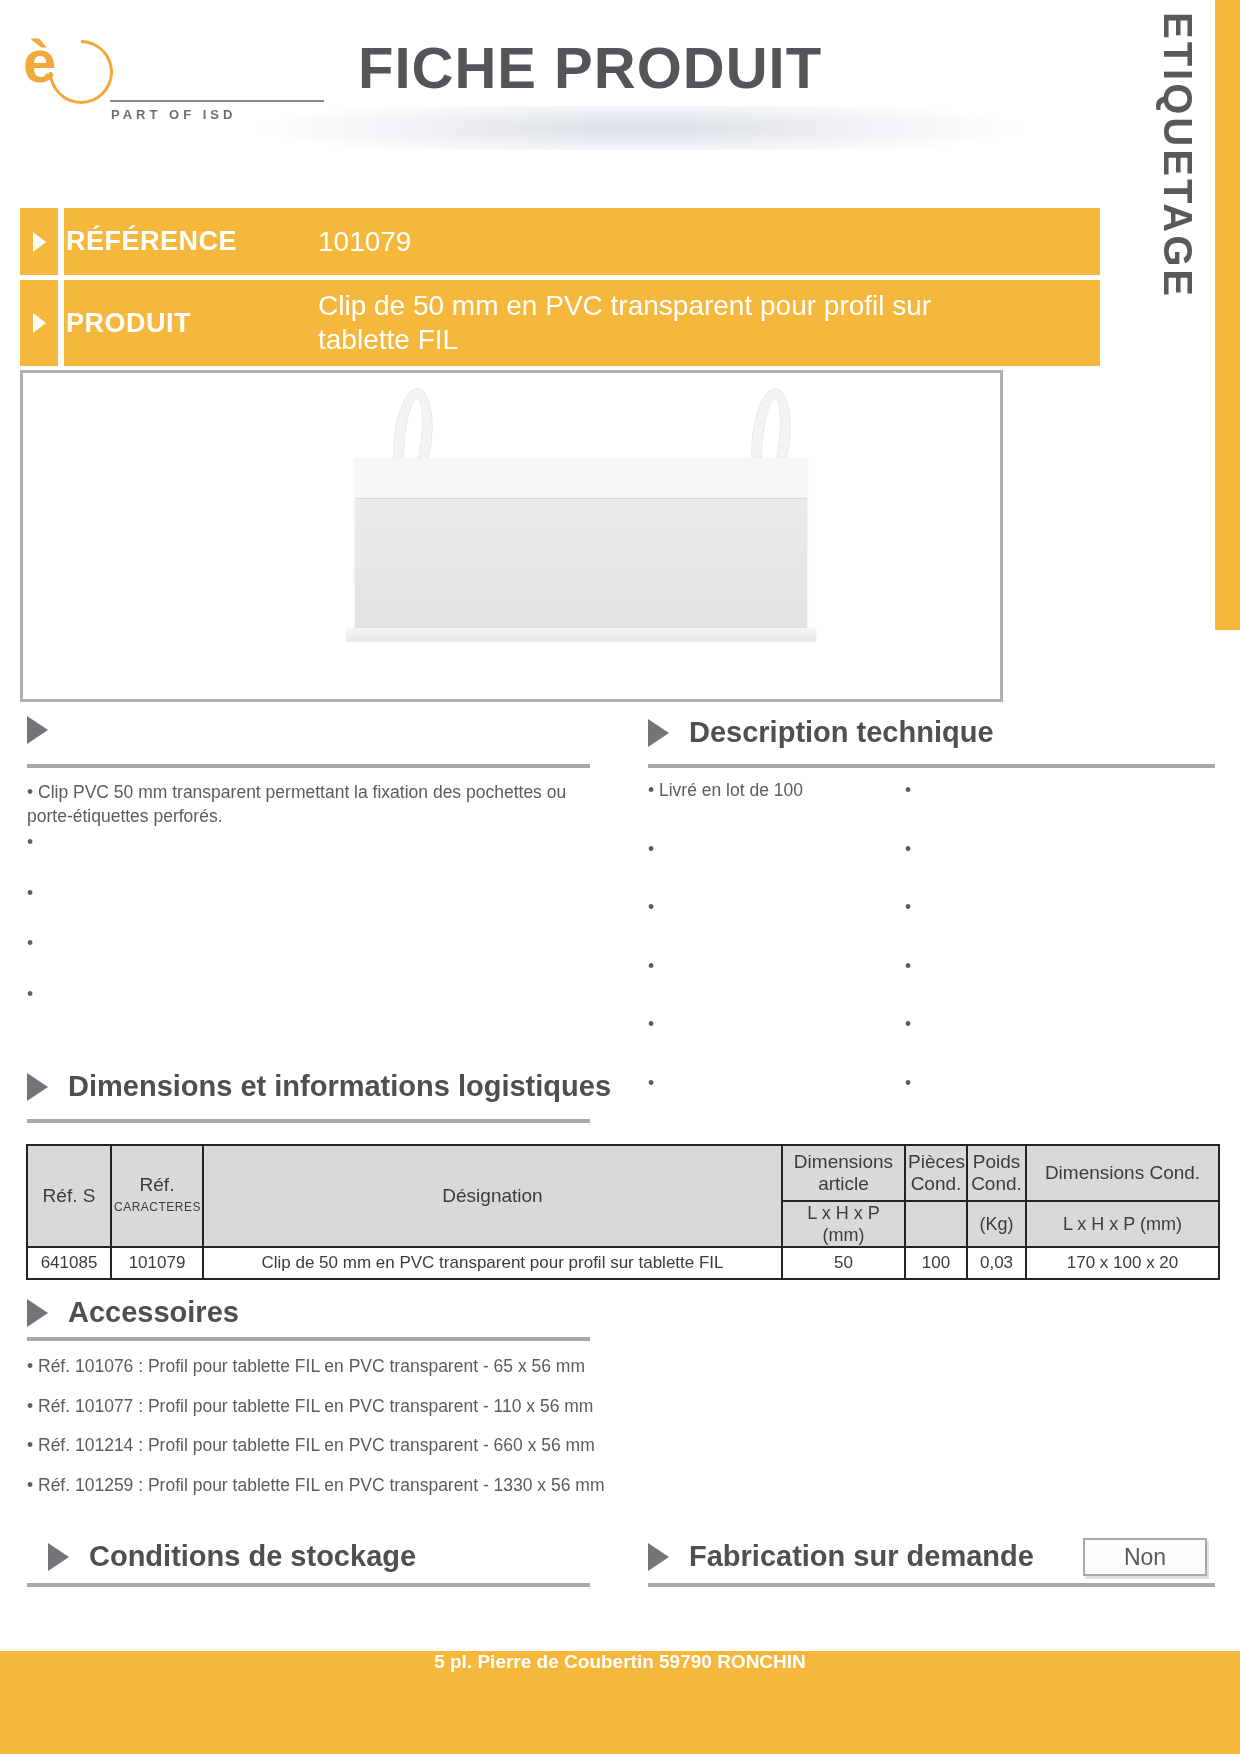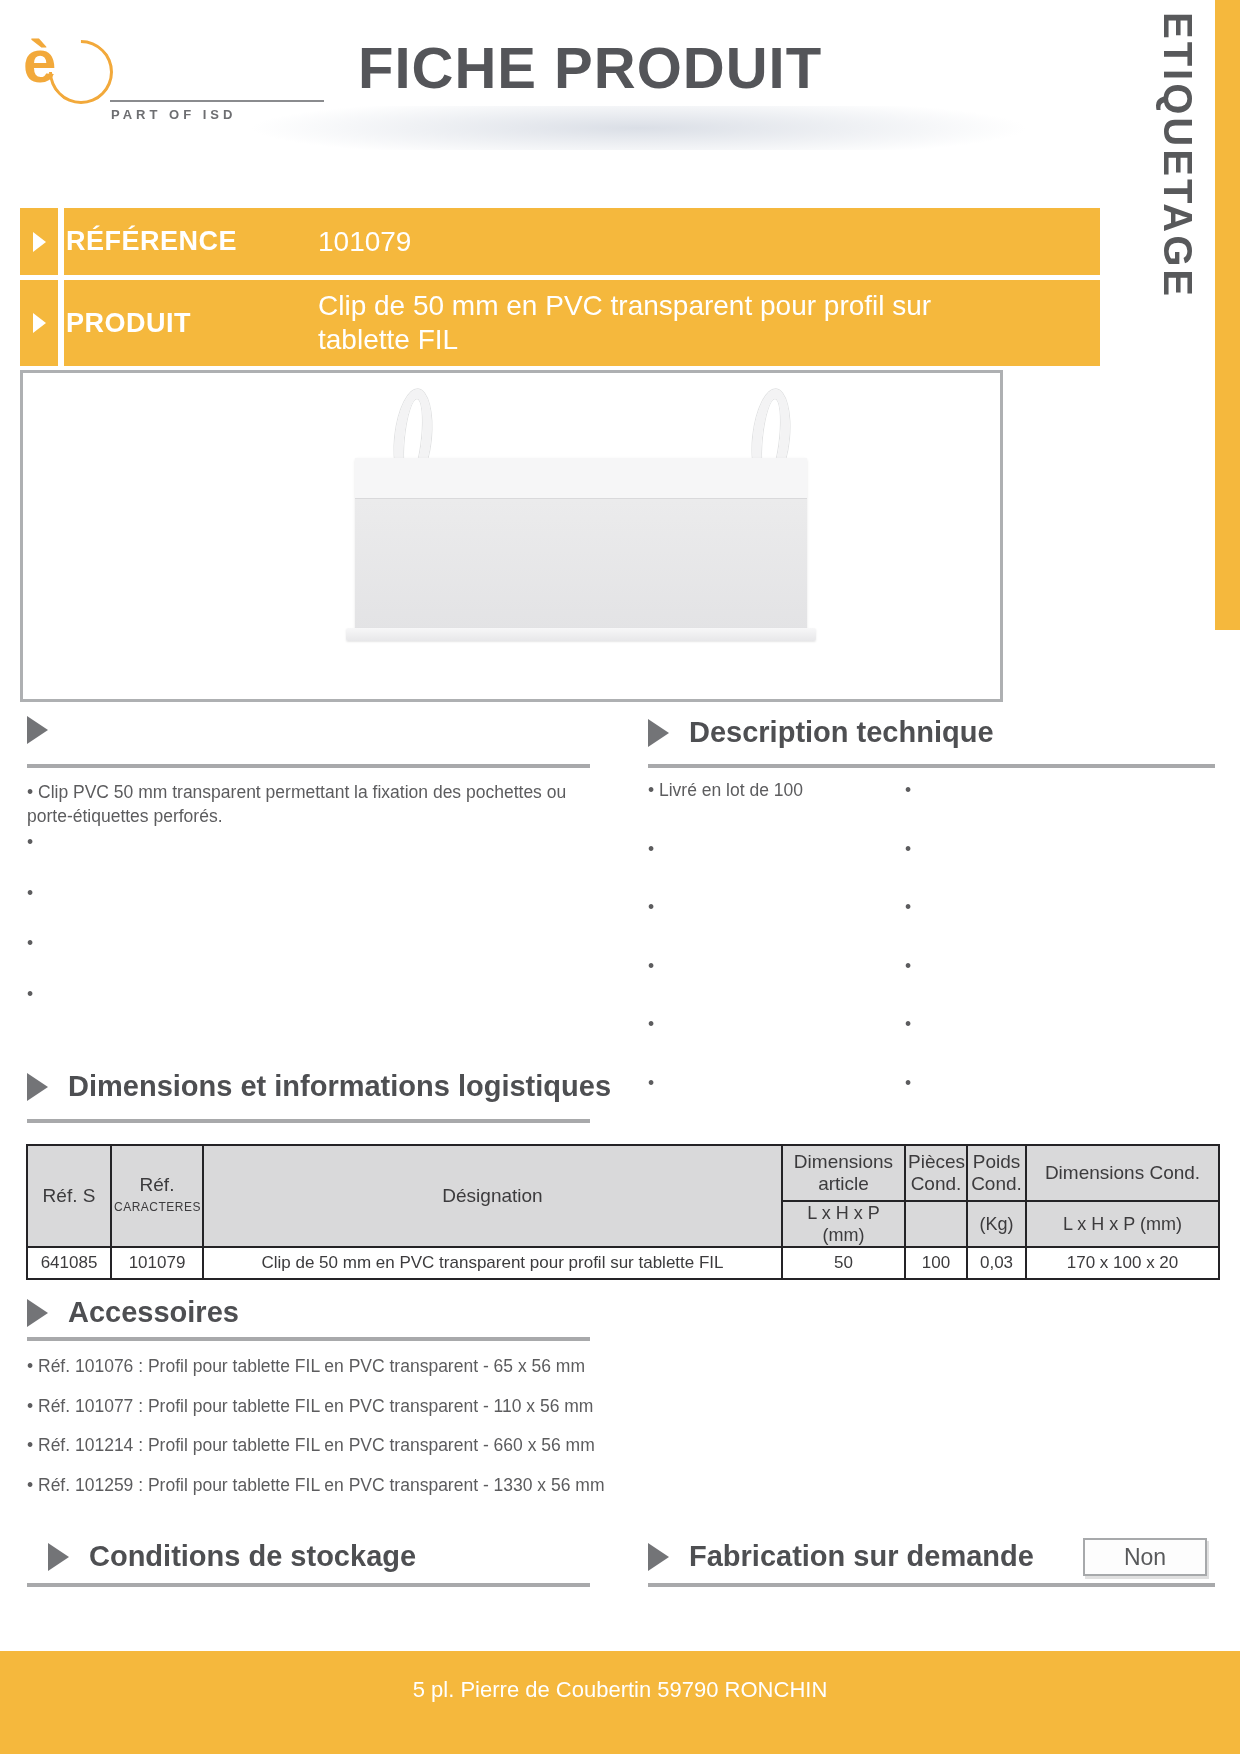--- a/index.html
+++ b/index.html
@@ -87,21 +87,21 @@
   .acc-list li{height:39.5px;font-size:17.5px;color:#5c5c5e;}
 
   
   .non-box{position:absolute;left:1083px;top:1538px;width:120px;height:34px;background:#fdfdfd;
            border:2px solid #a7a9ab;box-shadow:2px 3px 0 rgba(0,0,0,0.12);
            display:flex;align-items:center;justify-content:center;font-size:23px;color:#58595b;}
 
   
   .footer{position:absolute;left:0;top:1651px;width:1240px;height:103px;background:#f5b83d;
           text-align:center;color:#ffffff;}
-  .footer-line1{padding-top:26px;font-size:22px;}
+  .footer-line1{font-size:19px;font-weight:bold;}
   .footer-line2{margin-top:7px;font-size:21.5px;}
 </style>
 </head>
 <body>
 
 <div class="page">
 
   <div class="brand">
     <div class="logo-ring"></div>
     <div class="logo-glyph">è</div>

